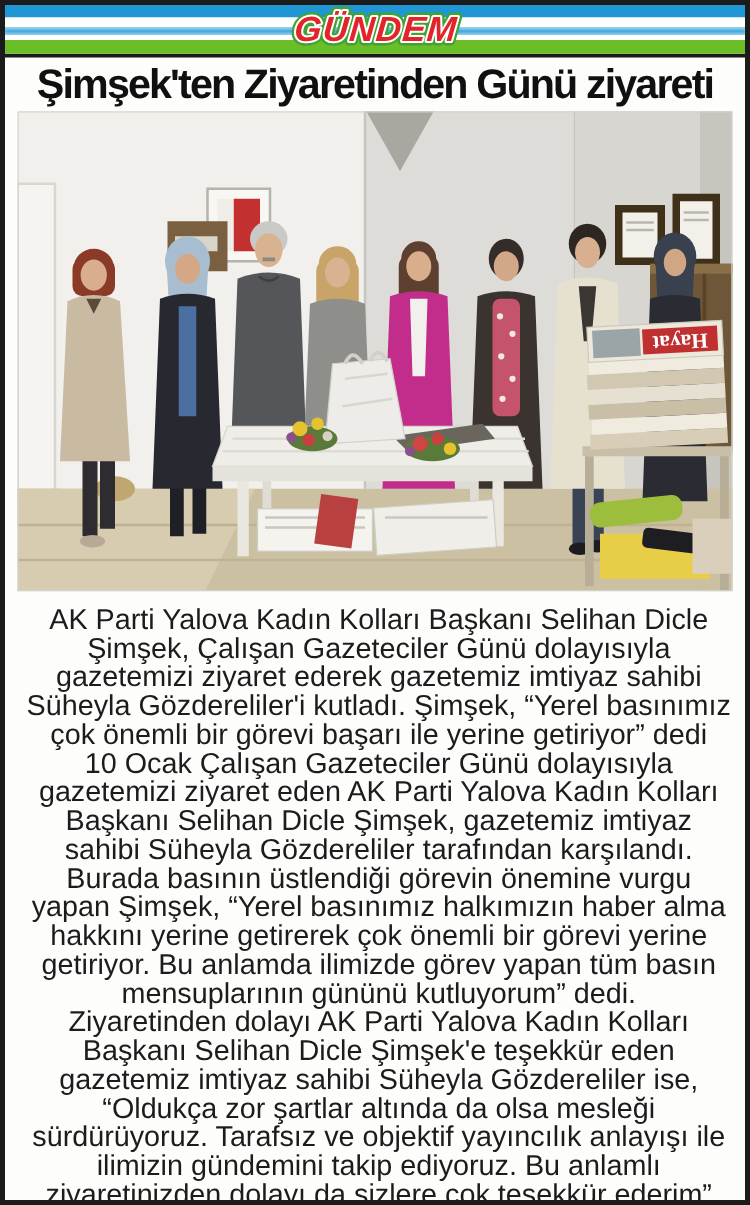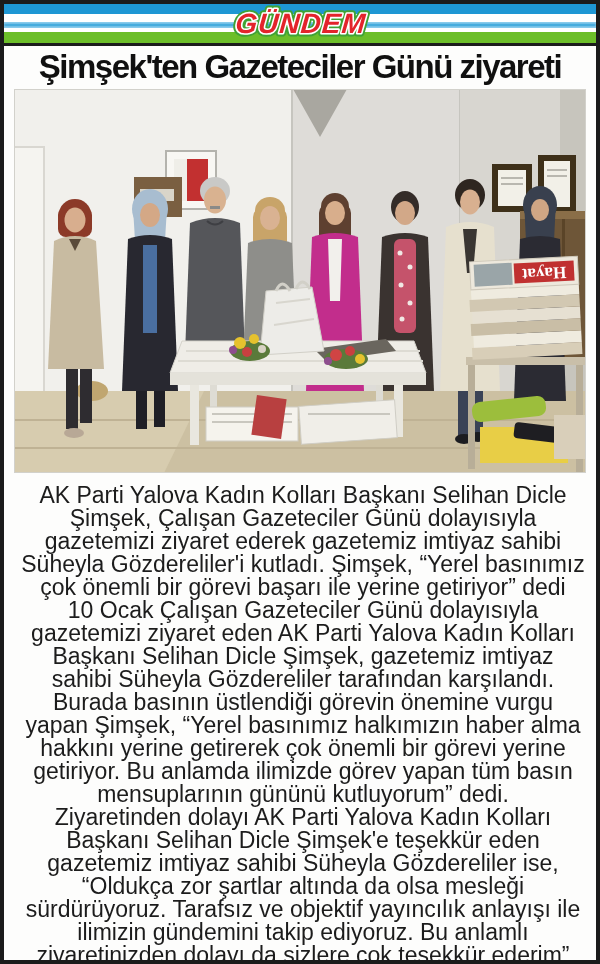--- a/index.html
+++ b/index.html
@@ -78,21 +78,21 @@
         <g transform="translate(100,29) skewX(-5)">
           <text class="logo-text" x="0" y="0" text-anchor="middle" fill="none" stroke="#3fa335" stroke-width="7" stroke-linejoin="round">GÜNDEM</text>
           <text class="logo-text" x="0" y="0" text-anchor="middle" fill="none" stroke="#ffffff" stroke-width="3.2" stroke-linejoin="round">GÜNDEM</text>
           <text class="logo-text" x="0" y="0" text-anchor="middle" fill="#e3242b">GÜNDEM</text>
         </g>
       </svg>
     </div>
   </div>
   <div class="sep"></div>
 
-  <h1 class="headline">Şimşek'ten Gazeteciler Günü ziyareti</h1>
+  <h1 class="headline">Şimşek'ten Ziyaretinden Günü ziyareti</h1>
 
   <div class="photo">
     <svg width="572" height="384" viewBox="0 0 572 384">
 
       <g>
         <rect x="0" y="0" width="572" height="384" fill="#ecebe7"></rect>
         <rect x="0" y="0" width="290" height="312" fill="#f1f0ec"></rect>
         <rect x="278" y="0" width="168" height="302" fill="#dedcd8"></rect>
         <rect x="277" y="0" width="2" height="302" fill="#c6c5bf"></rect>
         <rect x="445" y="0" width="2" height="302" fill="#c6c5bf"></rect>

